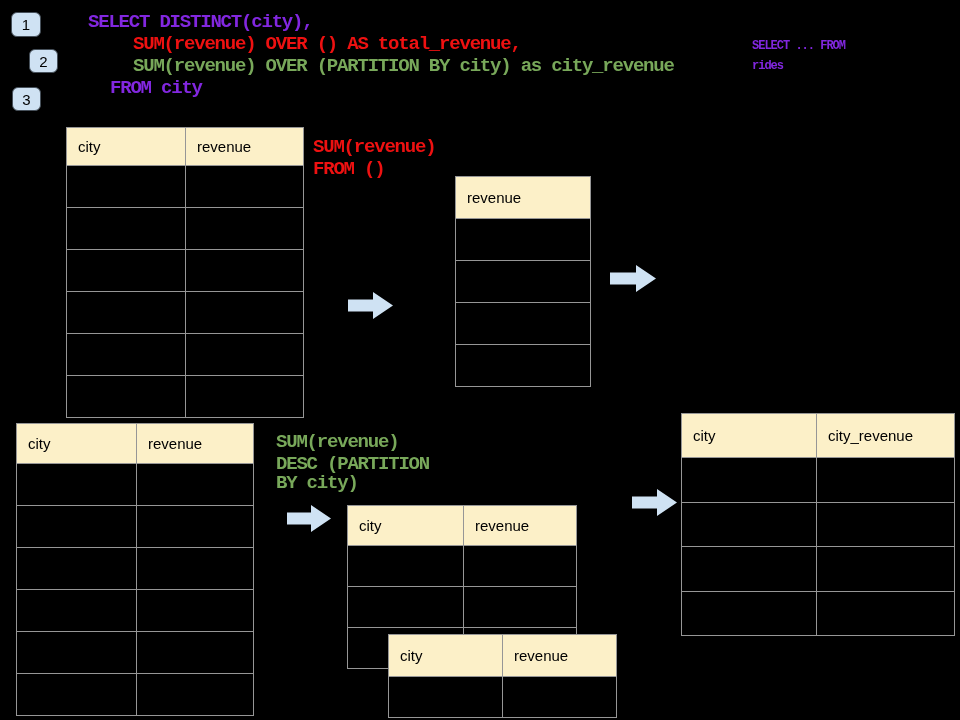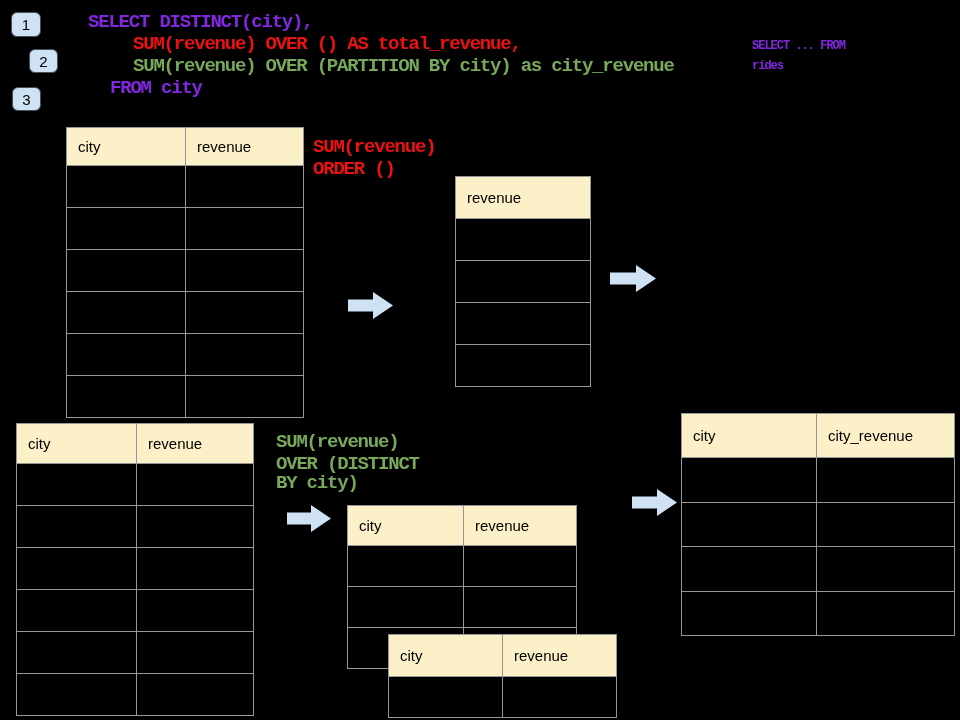--- a/index.html
+++ b/index.html
@@ -51,24 +51,24 @@
 
   <div class="code purple" style="left:88px;top:11px">SELECT DISTINCT(city),</div>
   <div class="code green" style="left:133px;top:55px">SUM(revenue) OVER (PARTITION BY city) as city_revenue</div>
   <div class="code red" style="left:133px;top:33px">SUM(revenue) OVER () AS total_revenue,</div>
   <div class="code purple" style="left:110px;top:77px">FROM city</div>
 
   <div class="code small purple" style="left:752px;top:36px">SELECT ... FROM</div>
   <div class="code small purple" style="left:752px;top:56px">rides</div>
 
   <div class="code red" style="left:313px;top:136px">SUM(revenue)</div>
-  <div class="code red" style="left:313px;top:158px">ORDER ()</div>
+  <div class="code red" style="left:313px;top:158px">FROM ()</div>
 
   <div class="code green" style="left:276px;top:431px">SUM(revenue)</div>
-  <div class="code green" style="left:276px;top:453px">OVER (DISTINCT</div>
+  <div class="code green" style="left:276px;top:453px">DESC (PARTITION</div>
   <div class="code green" style="left:276px;top:472px">BY city)</div>
 
   <table class="tbl" style="left:66px;top:127px;width:238px">
     <colgroup>
         <col style="width:119px">
         <col>
       </colgroup>
     <thead>
         <tr style="height:38px">
       <th>city</th>

